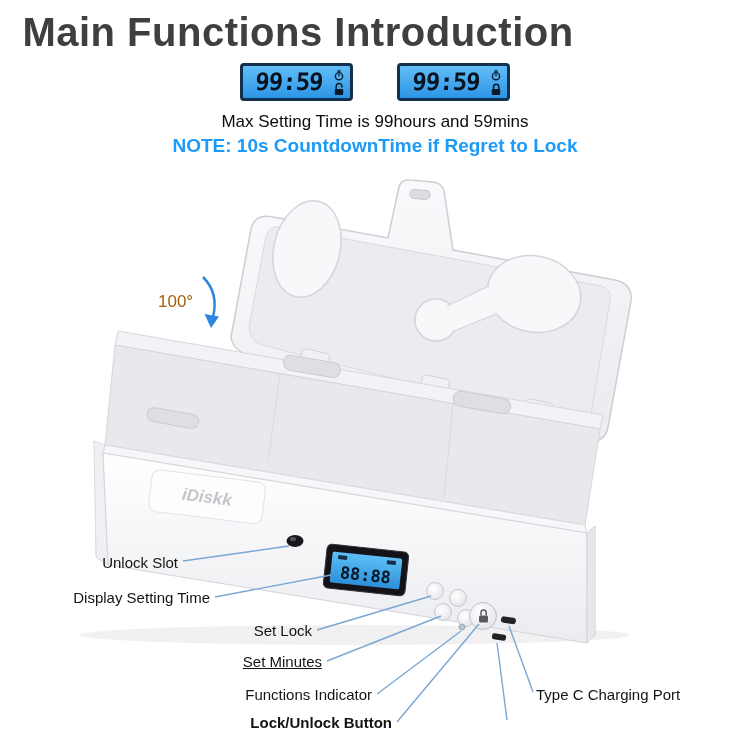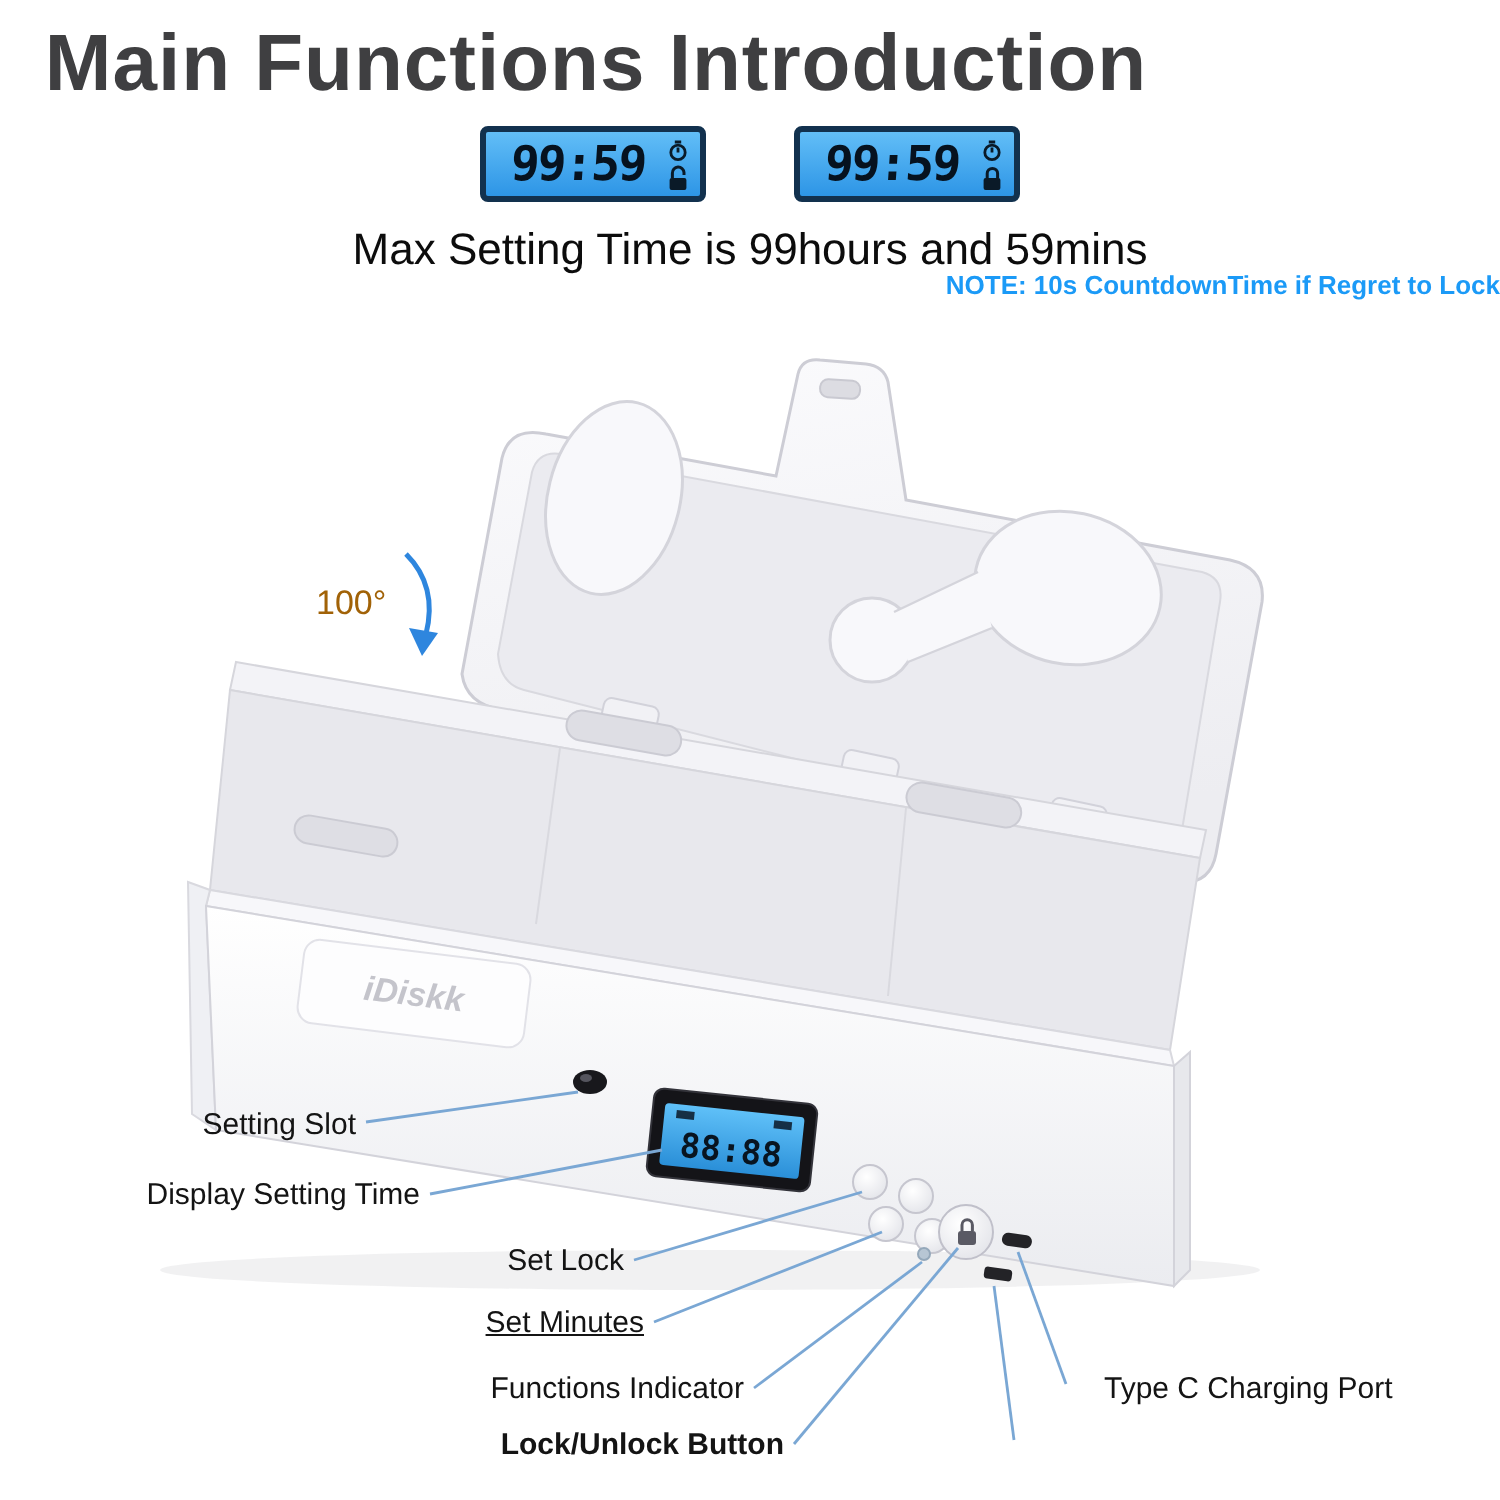--- a/index.html
+++ b/index.html
@@ -11,23 +11,23 @@
 
   .lcd-row { position:absolute; top:63px; left:0; width:750px; display:flex; justify-content:center; gap:44px; }
   .lcd { display:flex; align-items:center; width:113px; height:38px;
          border:3px solid var(--lcd-frame,#12314e); border-radius:4px;
          background:linear-gradient(180deg,#62bef7,#2d95e6); padding:1px 3px 1px 5px; }
   .lcd-digits { flex:1; text-align:center; font-family:"DejaVu Sans Mono",monospace; font-weight:bold;
                 font-size:24px; line-height:1; color:#06121f; transform:skewX(-4deg); letter-spacing:-1px; }
   .lcd-icons { display:flex; flex-direction:column; align-items:center; width:17px; }
   .mini { width:14px; height:14px; display:block; }
 
-  .subtitle { position:absolute; top:112px; left:0; width:750px; text-align:center; font-size:22px; color:#0c0c0c; }
-  .note { position:absolute; top:135px; left:0; width:750px; text-align:right;
-          font-size:13px; font-weight:bold; color:var(--note-blue,#1b9af7); }
+  .subtitle { position:absolute; top:112px; left:0; width:750px; text-align:center; font-size:17px; color:#0c0c0c; }
+  .note { position:absolute; top:135px; left:0; width:750px; text-align:center;
+          font-size:19px; font-weight:bold; color:var(--note-blue,#1b9af7); }
 
   .device { position:absolute; left:55px; top:165px; width:640px; height:480px; }
   .leaders { position:absolute; left:0; top:0; width:750px; height:750px; pointer-events:none; }
   .leaders line { stroke:var(--leader-line,#7aa7d4); stroke-width:1.4; }
 
   .angle { position:absolute; left:158px; top:292px; font-size:17px; color:#a16207; }
 
   .callout { position:absolute; font-size:15px; color:#141414; white-space:nowrap; }
   .callout.right-side { text-align:left; }
 </style>
@@ -162,21 +162,21 @@
     <line x1="183" y1="561" x2="289" y2="546"></line>
     <line x1="215" y1="597" x2="331" y2="575"></line>
     <line x1="317" y1="630" x2="431" y2="596"></line>
     <line x1="327" y1="661" x2="441" y2="616"></line>
     <line x1="377" y1="694" x2="461" y2="631"></line>
     <line x1="397" y1="722" x2="479" y2="624"></line>
     <line x1="533" y1="692" x2="509" y2="626"></line>
     <line x1="507" y1="720" x2="497" y2="643"></line>
   </svg>
 
-  <div class="callout" style="top:554px; right:572px;">Setting Slot</div>
+  <div class="callout" style="top:554px; right:572px;">Unlock Slot</div>
   <div class="callout" style="top:589px; right:540px;">Display Setting Time</div>
   <div class="callout" style="top:622px; right:438px;">Set Lock</div>
   <div class="callout" style="top:653px; right:428px;text-decoration:underline;">Set Minutes</div>
   <div class="callout" style="top:686px; right:378px;">Functions Indicator</div>
   <div class="callout" style="top:714px; right:358px;font-weight:bold;">Lock/Unlock Button</div>
-  <div class="callout right-side" style="top:686px; left:552px;">Type C Charging Port</div>
+  <div class="callout right-side" style="top:686px; left:536px;">Type C Charging Port</div>
 
 </div>
 
 </body></html>

